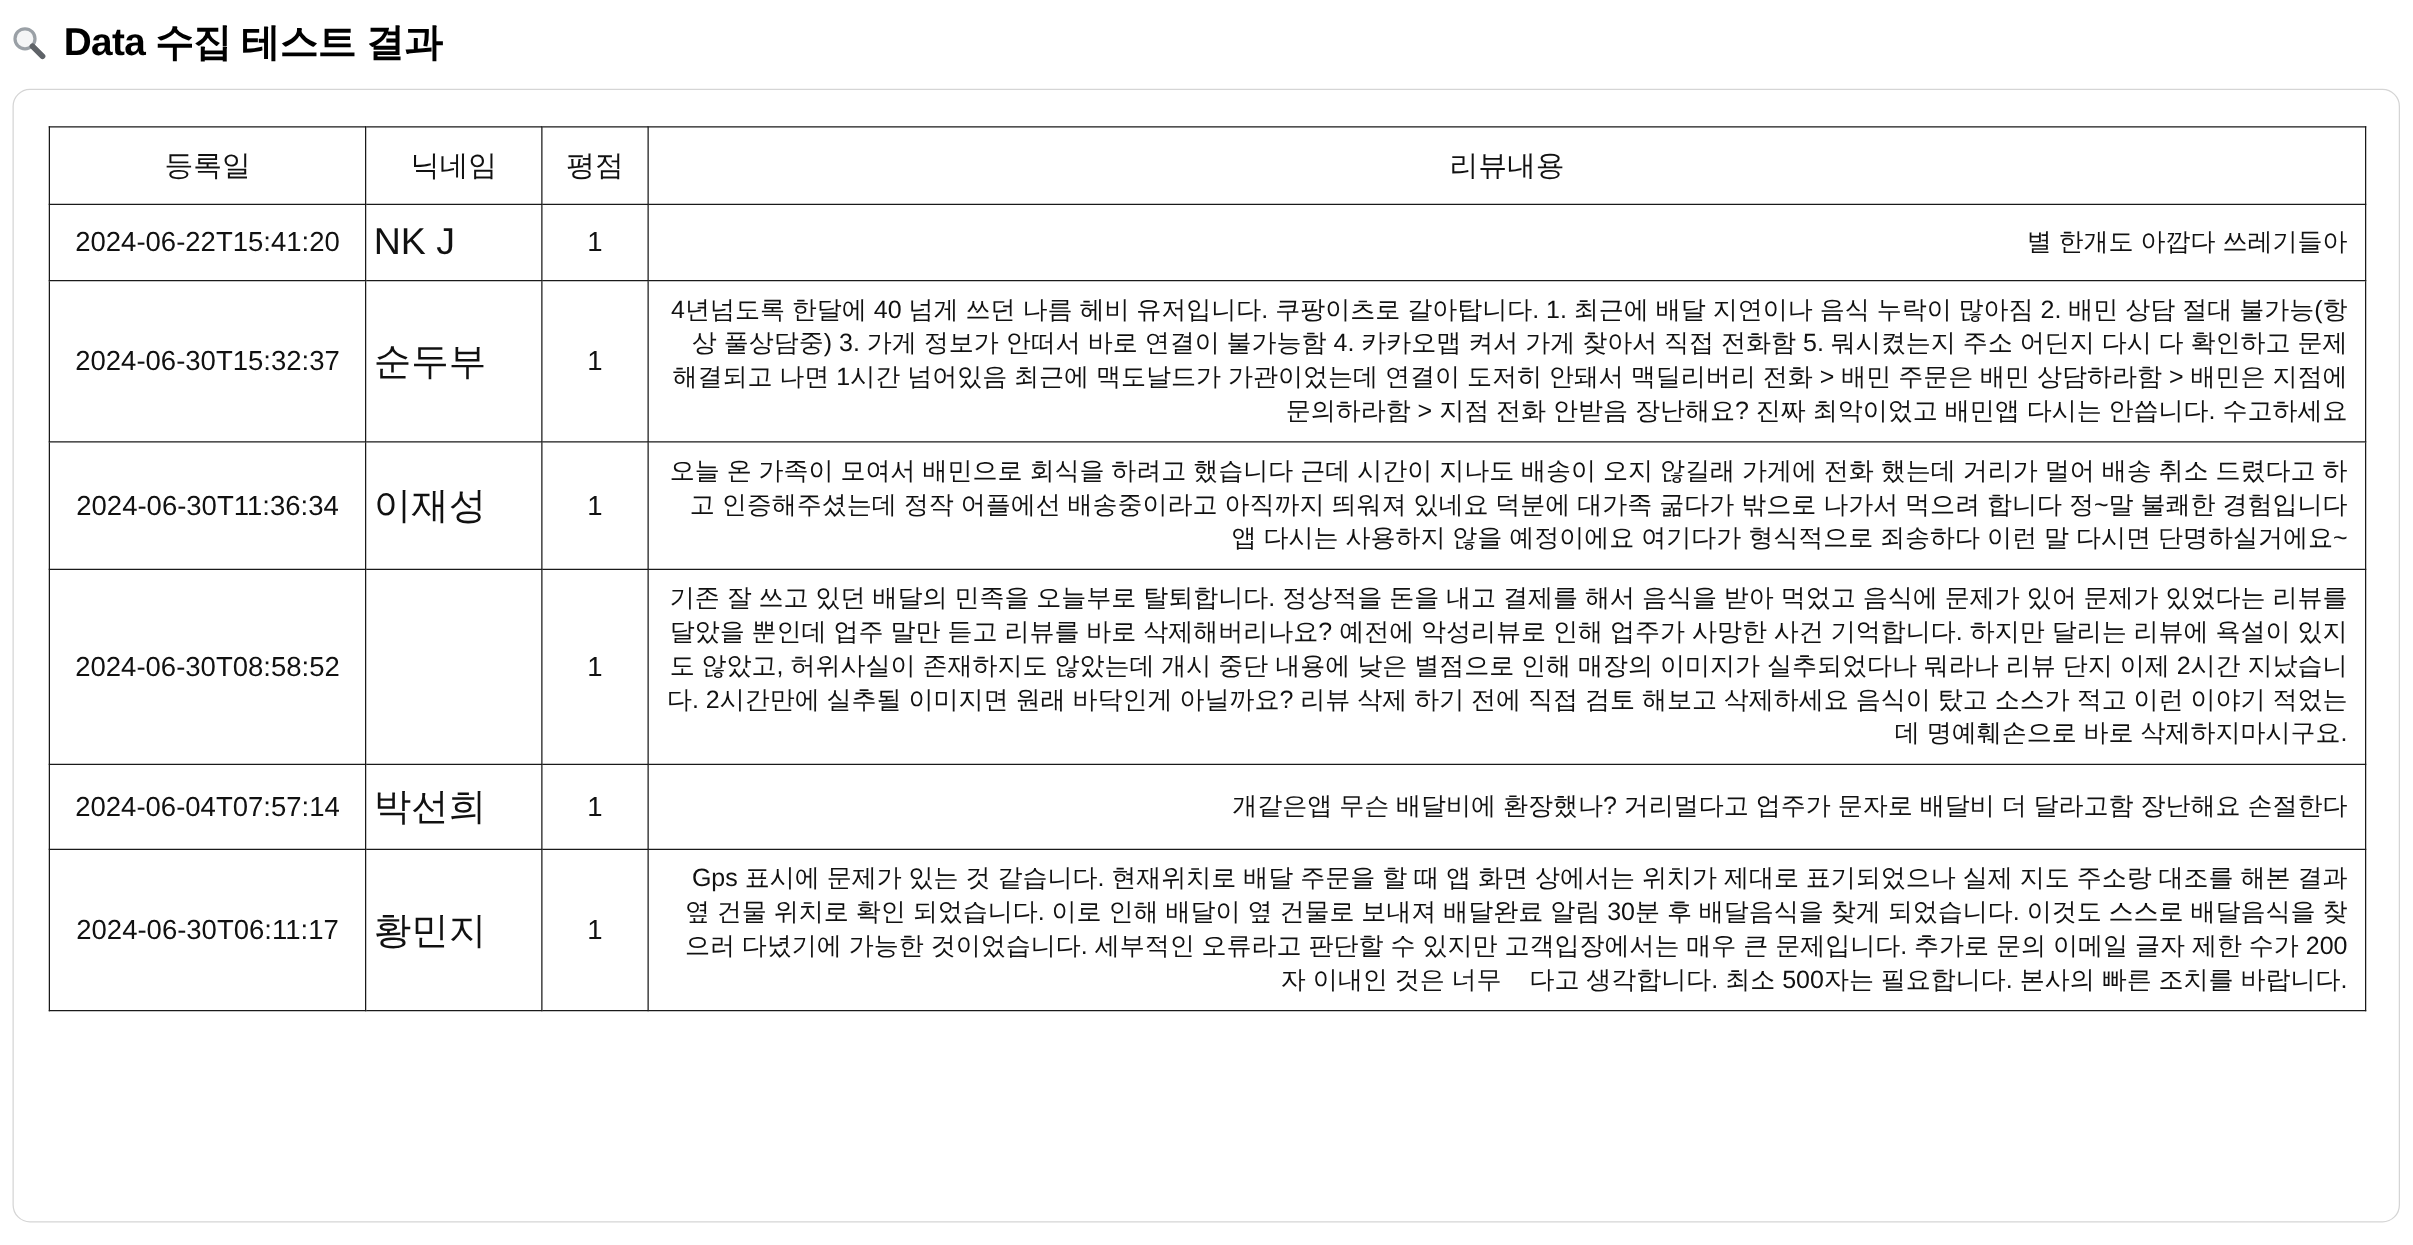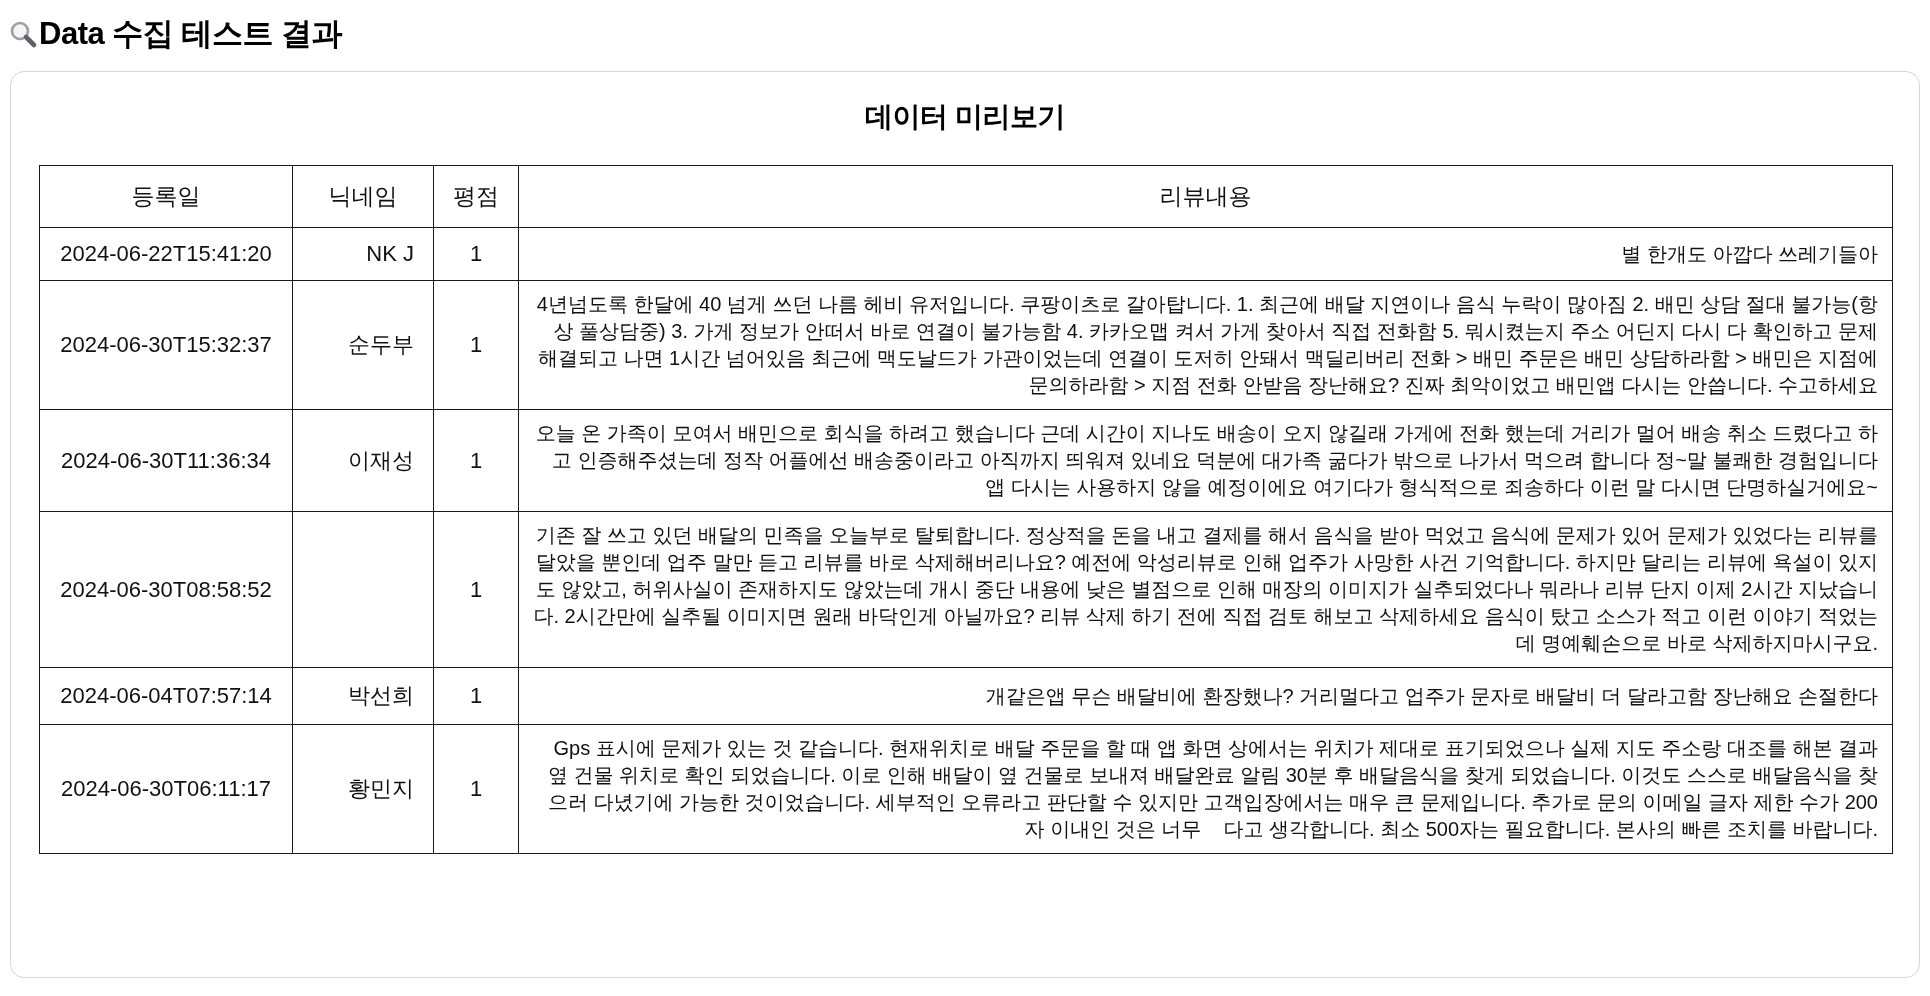--- a/index.html
+++ b/index.html
@@ -6,21 +6,21 @@
   html, body {
     width: 1930px; height: 996px;
     overflow: hidden;
     background: #ffffff;
     font-family: "Liberation Sans", "DejaVu Sans", sans-serif;
     color: #111111;
   }
   .page-header {
     display: flex;
     align-items: center;
-    gap: 1px;
+    gap: 13px;
     margin: 12px 0 0 8px;
     height: 44px;
   }
   .page-header h1 {
     font-size: 31px;
     font-weight: 700;
     letter-spacing: -0.5px;
     color: #000;
   }
   .magnifier { width: 30px; height: 30px; display: inline-block; }
@@ -58,23 +58,23 @@
     text-align: center;
     background: #ffffff;
   }
   td.c-date {
     font-size: 22px;
     text-align: center;
     padding: 13px 6px;
     white-space: nowrap;
   }
   td.c-nick {
-    font-size: 22px;
-    text-align: right;
-    padding: 13px 19px;
+    font-size: 30px;
+    text-align: left;
+    padding: 13px 6px;
     word-break: break-all;
   }
   td.c-rating {
     font-size: 22px;
     text-align: center;
     padding: 13px 6px;
   }
   td.c-review {
     font-size: 20px;
     line-height: 27px;
@@ -94,21 +94,20 @@
   <span class="magnifier">
     <svg viewBox="0 0 30 30" width="30" height="30" aria-hidden="true">
       <circle cx="12" cy="12" r="8" fill="#f4f5f6" stroke="#9aa0a6" stroke-width="2.6"></circle>
       <line x1="18" y1="18" x2="26" y2="26" stroke="#5f6368" stroke-width="4.6" stroke-linecap="round"></line>
     </svg>
   </span>
   <h1>Data 수집 테스트 결과</h1>
 </header>
 
 <section class="card">
-  <h2>데이터 미리보기</h2>
   <table class="preview">
     <colgroup>
       <col class="w-date">
         <col class="w-nick">
         <col class="w-rating">
         <col>
     </colgroup>
     <thead>
       <tr>
           <th>등록일</th>

